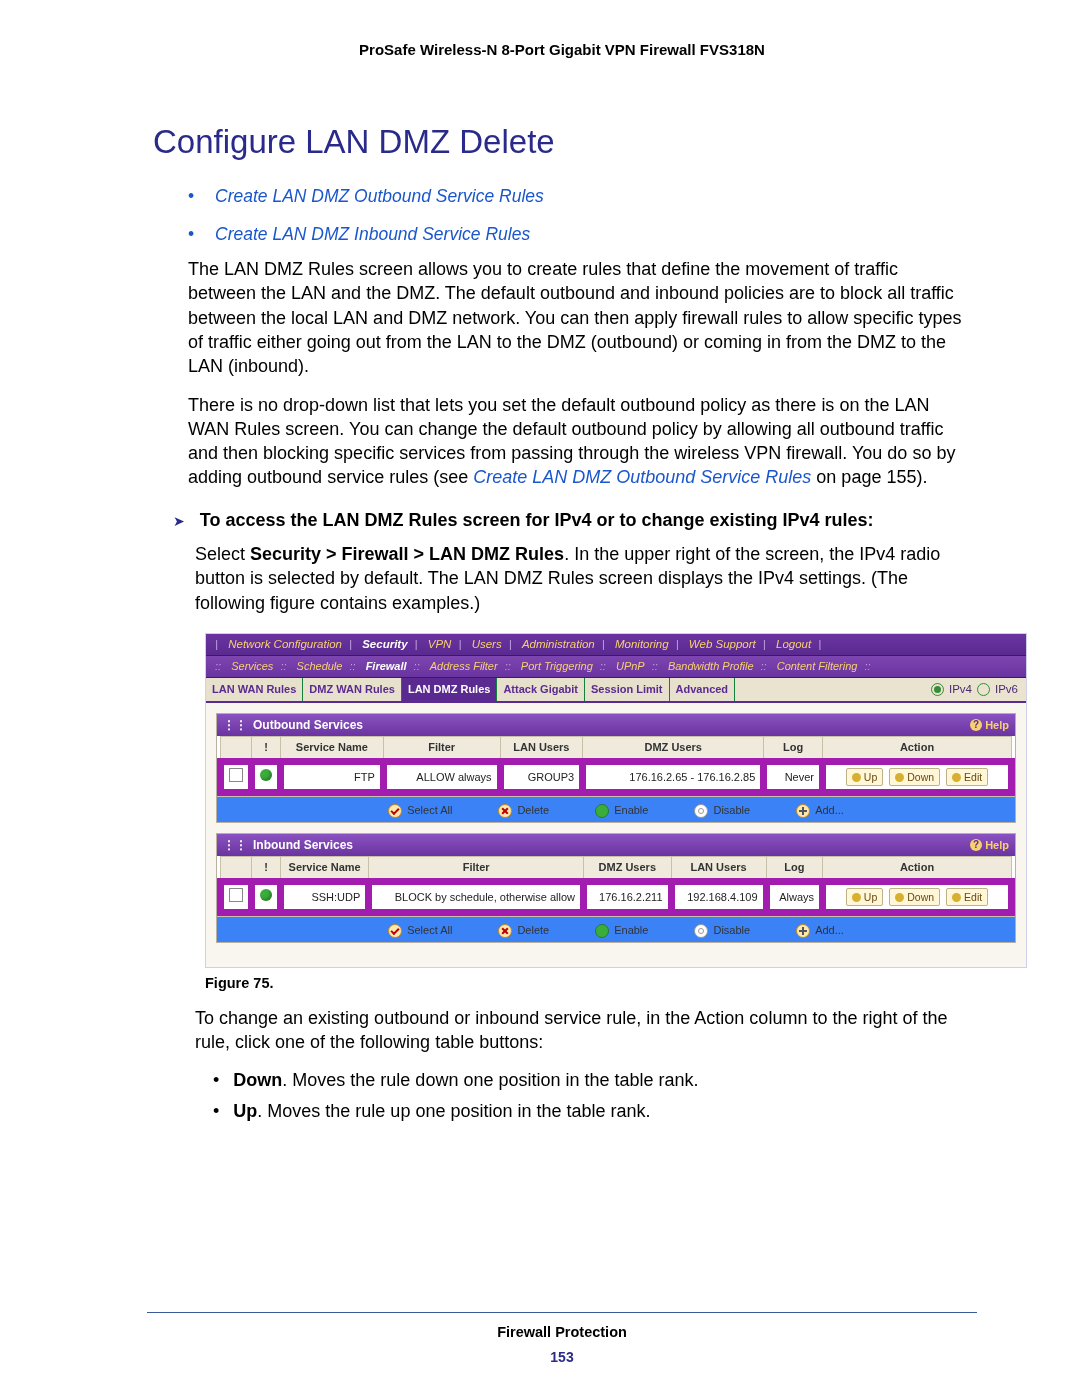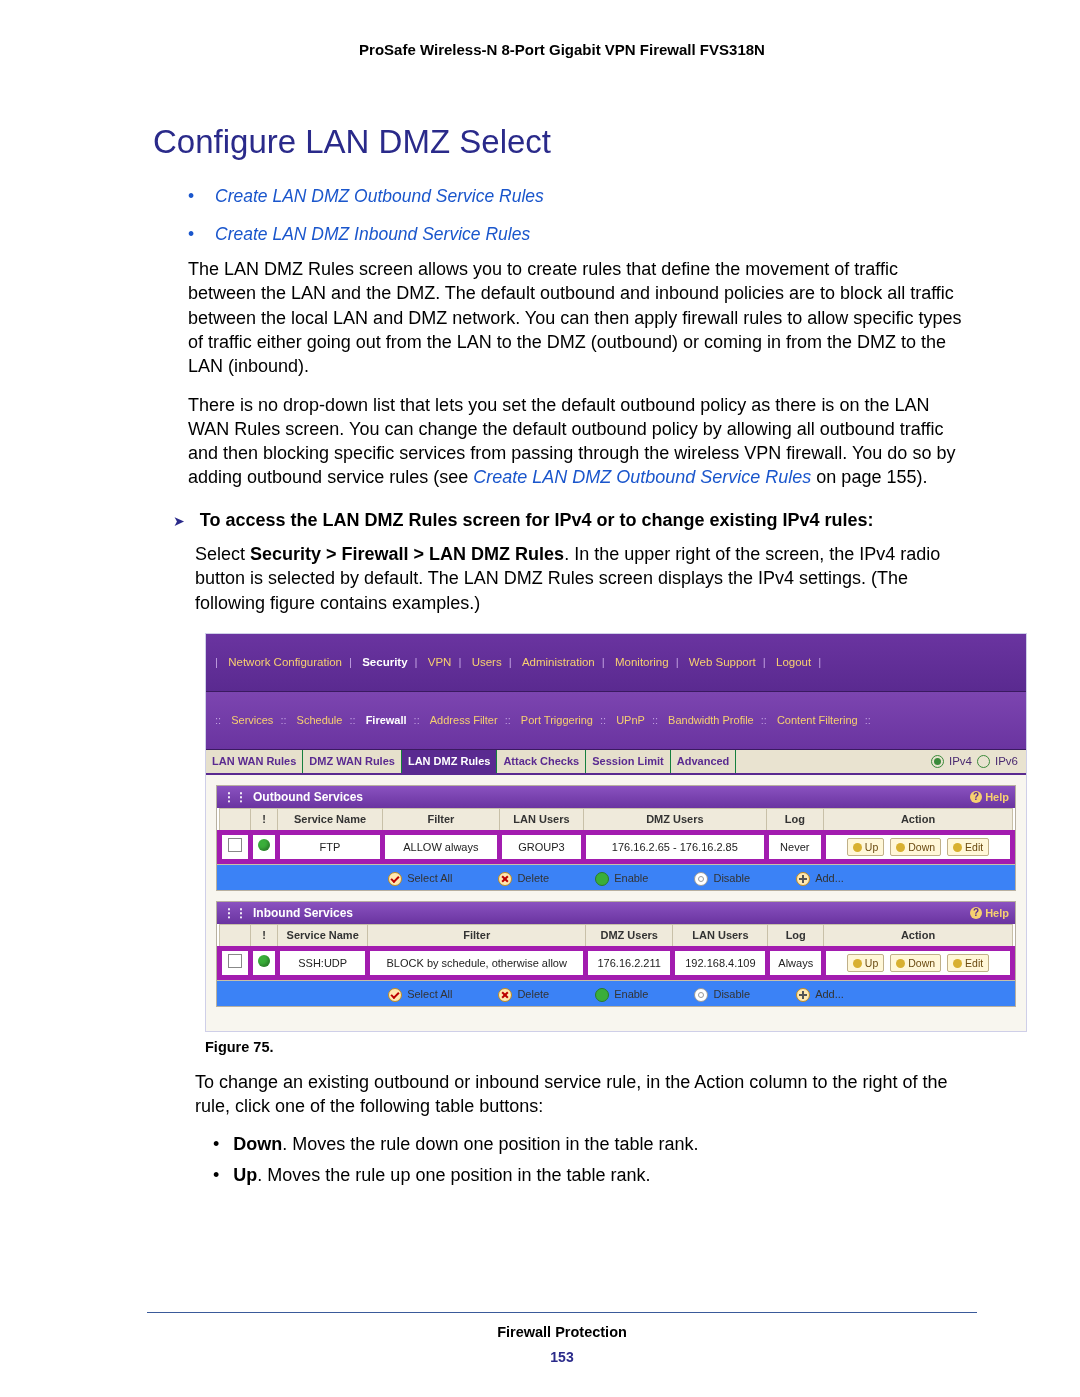--- a/index.html
+++ b/index.html
@@ -58,23 +58,24 @@
   .figwrap {
     margin: 18px 0 6px 52px;
     width: 820px;
     border: 1px solid #cfcfe8;
     background: #f4f4f4;
   }
   .menubar1, .menubar2 {
     background: linear-gradient(#6a34a0, #5a2a90);
     color: #fff;
     font-size: 11.5px;
-    padding: 21px 6px;
+    padding: 3px 6px;
     border-bottom: 1px solid #3a1a60;
     white-space: nowrap;
+    font-style: italic;
   }
   .menubar2 { background: linear-gradient(#7c45b0, #6a34a0); font-size: 11px; }
   .menubar1 span, .menubar2 span { color: #f7d070; margin: 0 4px; }
   .menubar1 .sep, .menubar2 .sep { color: #c0a0e0; margin: 0 3px; }
   .menubar1 .active, .menubar2 .active { color: #fff; font-weight: bold; }
   .tabsrow {
     display: flex; align-items: stretch;
     background: #e9e3d0;
     border-bottom: 2px solid #5a2a90;
   }
@@ -127,23 +128,23 @@
     background: #fff;
   }
   table.svc th {
     background: #efeadb;
     border: 1px solid #c8c0a8;
     padding: 3px 4px;
     font-weight: bold;
     color: #333;
   }
   table.svc td {
-    border: 5px solid #a21caf;
+    border: 7px solid #a21caf;
     padding: 3px 5px;
-    text-align: center;
+    text-align: right;
     color: #222;
   }
   .cb { width:12px; height:12px; border:1px solid #888; background:#fff; display:inline-block; }
   .dot { width:12px; height:12px; border-radius:50%; background:#3aae3a; display:inline-block; box-shadow:inset -2px -2px 3px rgba(0,0,0,.25); }
   .btnrow {
     display:flex; justify-content:center; gap:46px;
     padding: 6px 0 4px 0;
     background:#3b82f6;
     border-top:1px solid #c8c0a8;
     font-size: 11px;
@@ -182,21 +183,21 @@
   }
   .abtn .dotup { width:9px;height:9px;border-radius:50%;background:#d8b030; display:inline-block;}
 </style>
 </head>
 <body>
 
 <div class="page">
 
   <div class="hdr">ProSafe Wireless-N 8-Port Gigabit VPN Firewall FVS318N</div>
 
-  <h1 class="title">Configure LAN DMZ Select</h1>
+  <h1 class="title">Configure LAN DMZ Delete</h1>
 
   <div class="toc">
     <span class="bullet">•</span>
     <span class="link">Create LAN DMZ Outbound Service Rules</span>
   </div>
   <div class="toc">
     <span class="bullet">•</span>
     <span class="link">Create LAN DMZ Inbound Service Rules</span>
   </div>
 
@@ -234,21 +235,21 @@
       <span>Address Filter</span><span class="sep">::</span>
       <span>Port Triggering</span><span class="sep">::</span>
       <span>UPnP</span><span class="sep">::</span>
       <span>Bandwidth Profile</span><span class="sep">::</span>
       <span>Content Filtering</span><span class="sep">::</span>
     </div>
     <div class="tabsrow">
       <div class="tab">LAN WAN Rules</div>
       <div class="tab">DMZ WAN Rules</div>
       <div class="tab active">LAN DMZ Rules</div>
-      <div class="tab">Attack Checks</div>
+      <div class="tab">Attack Gigabit</div>
       <div class="tab">Session Limit</div>
       <div class="tab">Advanced</div>
       <div class="iprad">
         <span class="rad sel"></span>
           <span>IPv4</span>
         <span class="rad"></span>
           <span>IPv6</span>
       </div>
     </div>
 

